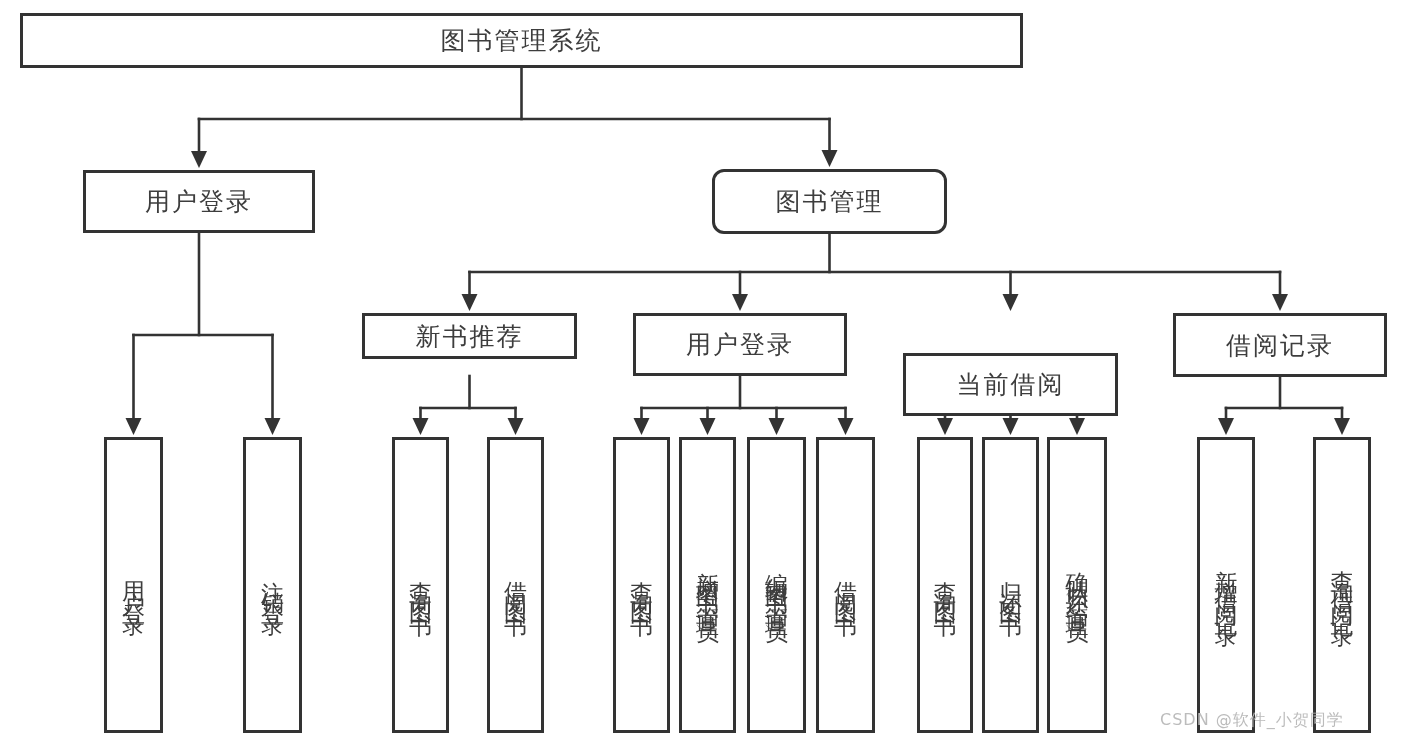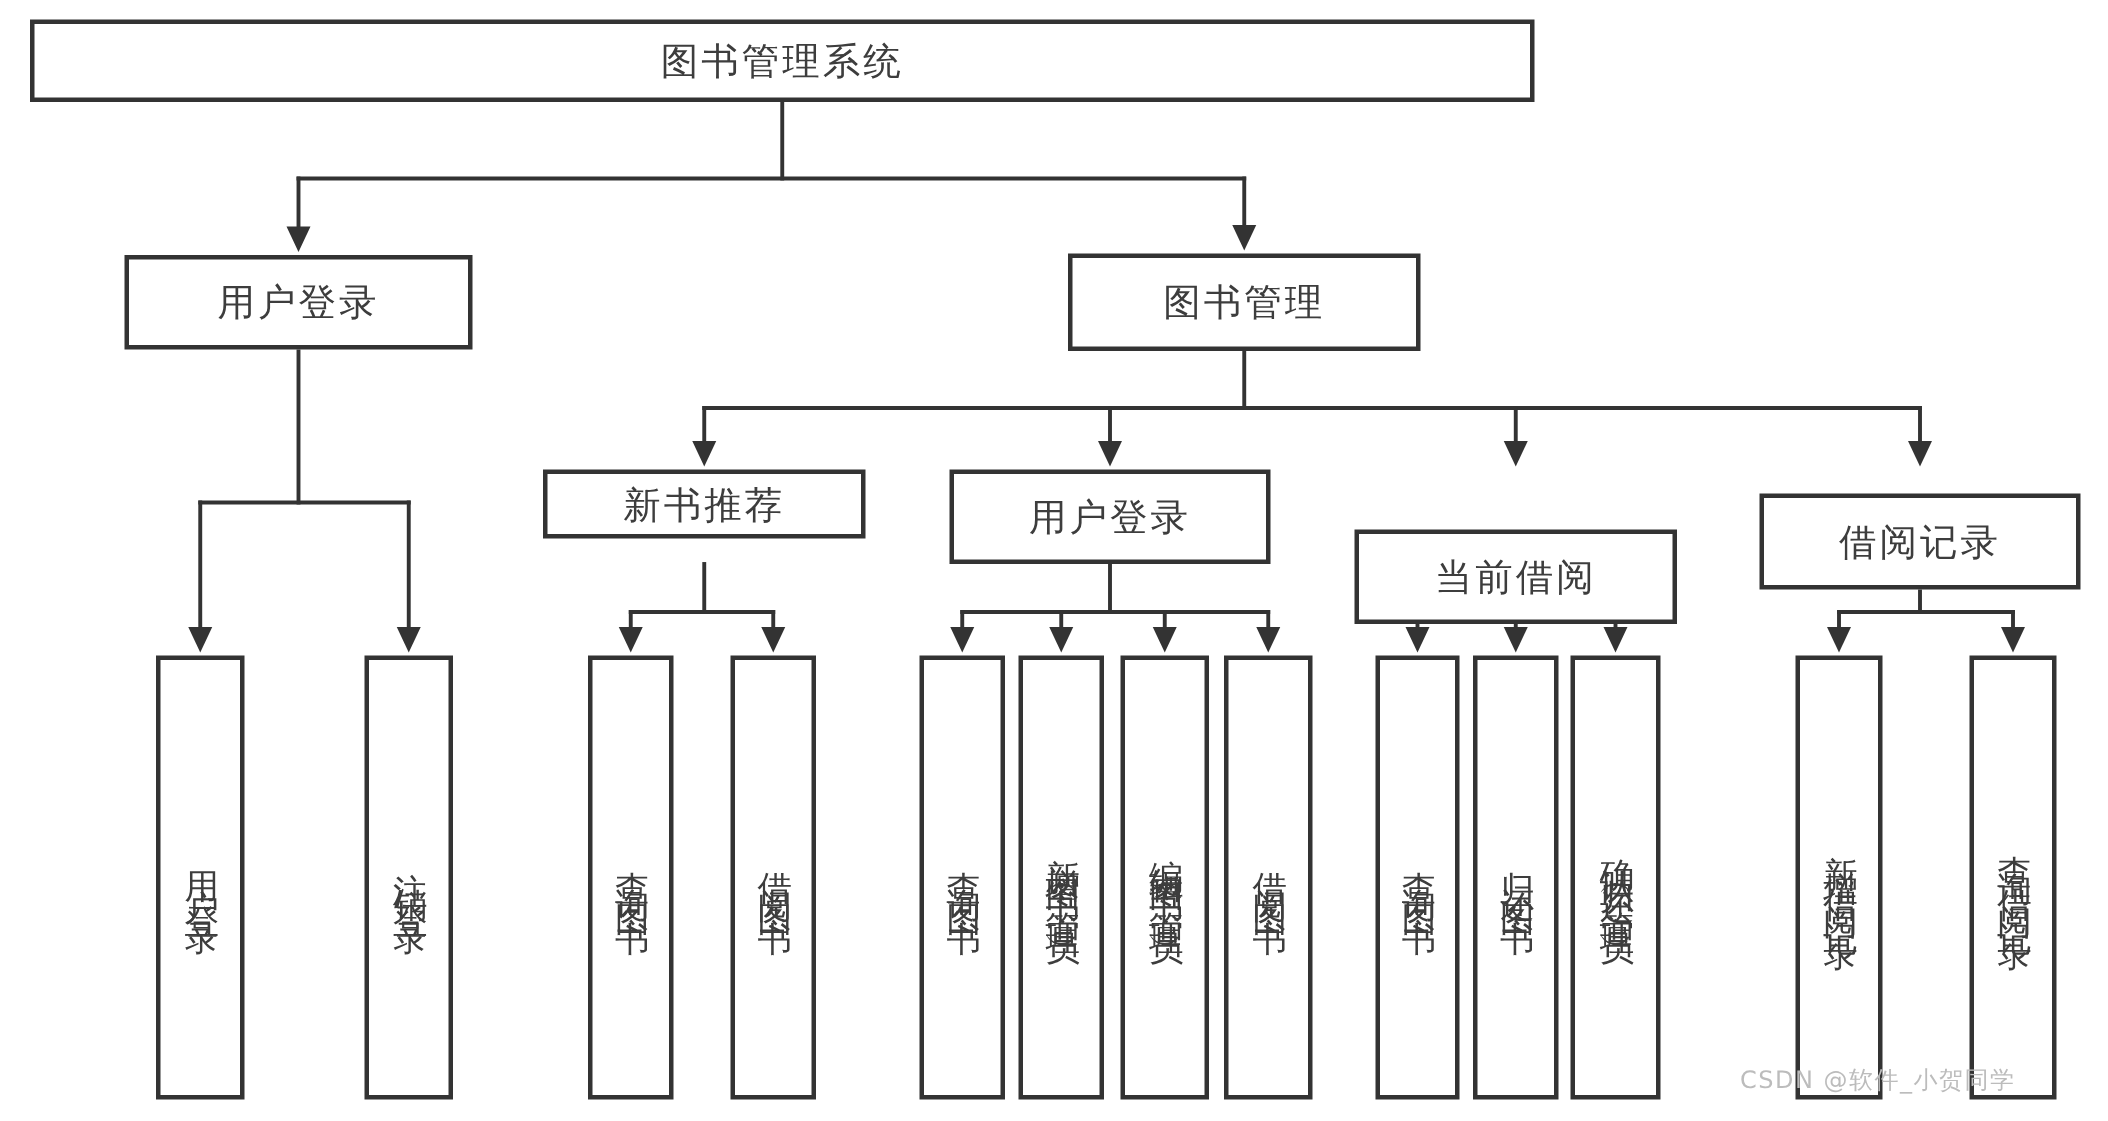--- a/index.html
+++ b/index.html
@@ -116,33 +116,33 @@
       <line x1="1342" y1="408" x2="1342" y2="421" stroke="#333333" stroke-width="2.6" stroke-linecap="square"></line>
       <polygon points="1334,418 1350,418 1342,435" fill="#333333"></polygon>
     </svg>
   <div id="nodes">
       <div class="node horizontal" style="left: 20px; top: 13px; width: 1003px; height: 55px;">
         <span class="htext">图书管理系统</span>
       </div>
       <div class="node horizontal" style="left: 83px; top: 170px; width: 232px; height: 63px;">
         <span class="htext">用户登录</span>
       </div>
-      <div class="node horizontal" style="left: 712px; top: 169px; width: 235px; height: 65px;">
+      <div class="node horizontal" style="left: 712px; top: 169px; width: 235px; height: 65px; border-radius: 12px;">
         <span class="htext">图书管理</span>
       </div>
       <div class="node horizontal" style="left: 362px; top: 313px; width: 215px; height: 46px;">
         <span class="htext">新书推荐</span>
       </div>
       <div class="node horizontal" style="left: 633px; top: 313px; width: 214px; height: 63px;">
         <span class="htext">用户登录</span>
       </div>
       <div class="node horizontal" style="left: 903px; top: 313px; width: 215px; height: 63px; margin-top: 40px;">
         <span class="htext">当前借阅</span>
       </div>
-      <div class="node horizontal" style="left: 1173px; top: 329px; width: 214px; height: 64px;">
+      <div class="node horizontal" style="left: 1173px; top: 313px; width: 214px; height: 64px;">
         <span class="htext">借阅记录</span>
       </div>
       <div class="node vertical" style="left: 104px; top: 437px; width: 59px; height: 296px;">
         <span class="vtext" style="letter-spacing: 11px;">用户登录</span>
       </div>
       <div class="node vertical" style="left: 243px; top: 437px; width: 59px; height: 296px;">
         <span class="vtext" style="letter-spacing: 11px;">注销登录</span>
       </div>
       <div class="node vertical" style="left: 392px; top: 437px; width: 57px; height: 296px;">
         <span class="vtext" style="letter-spacing: 11px;">查询图书</span>

